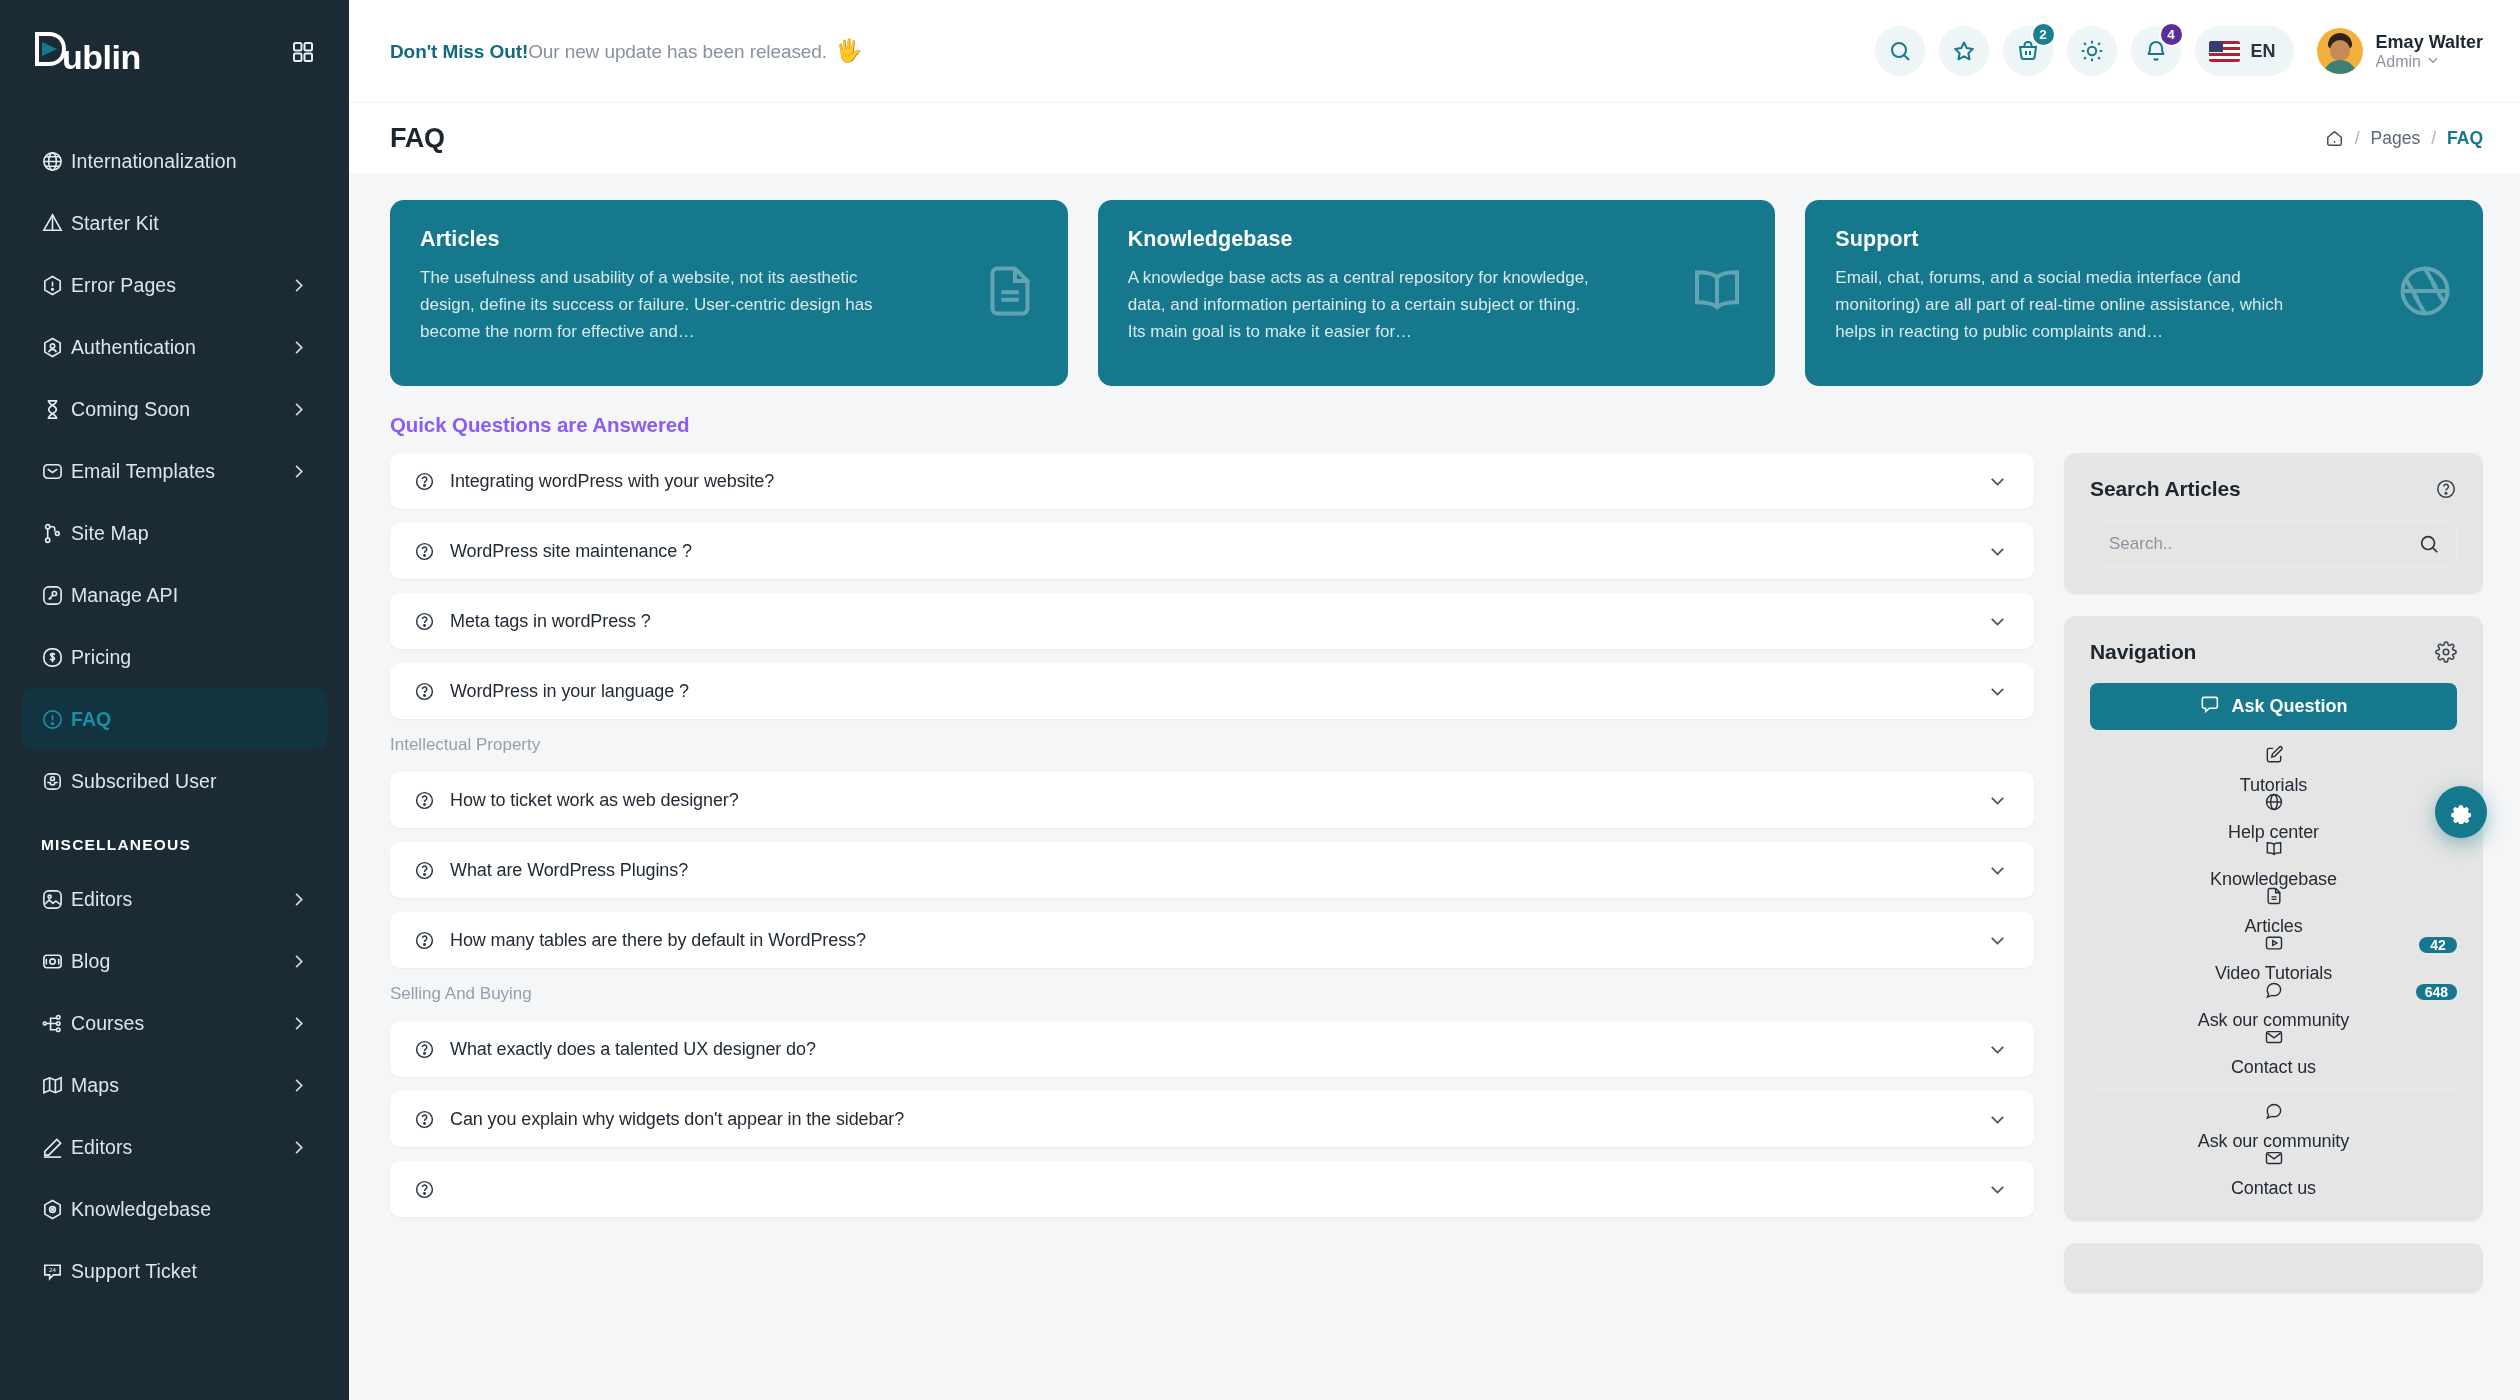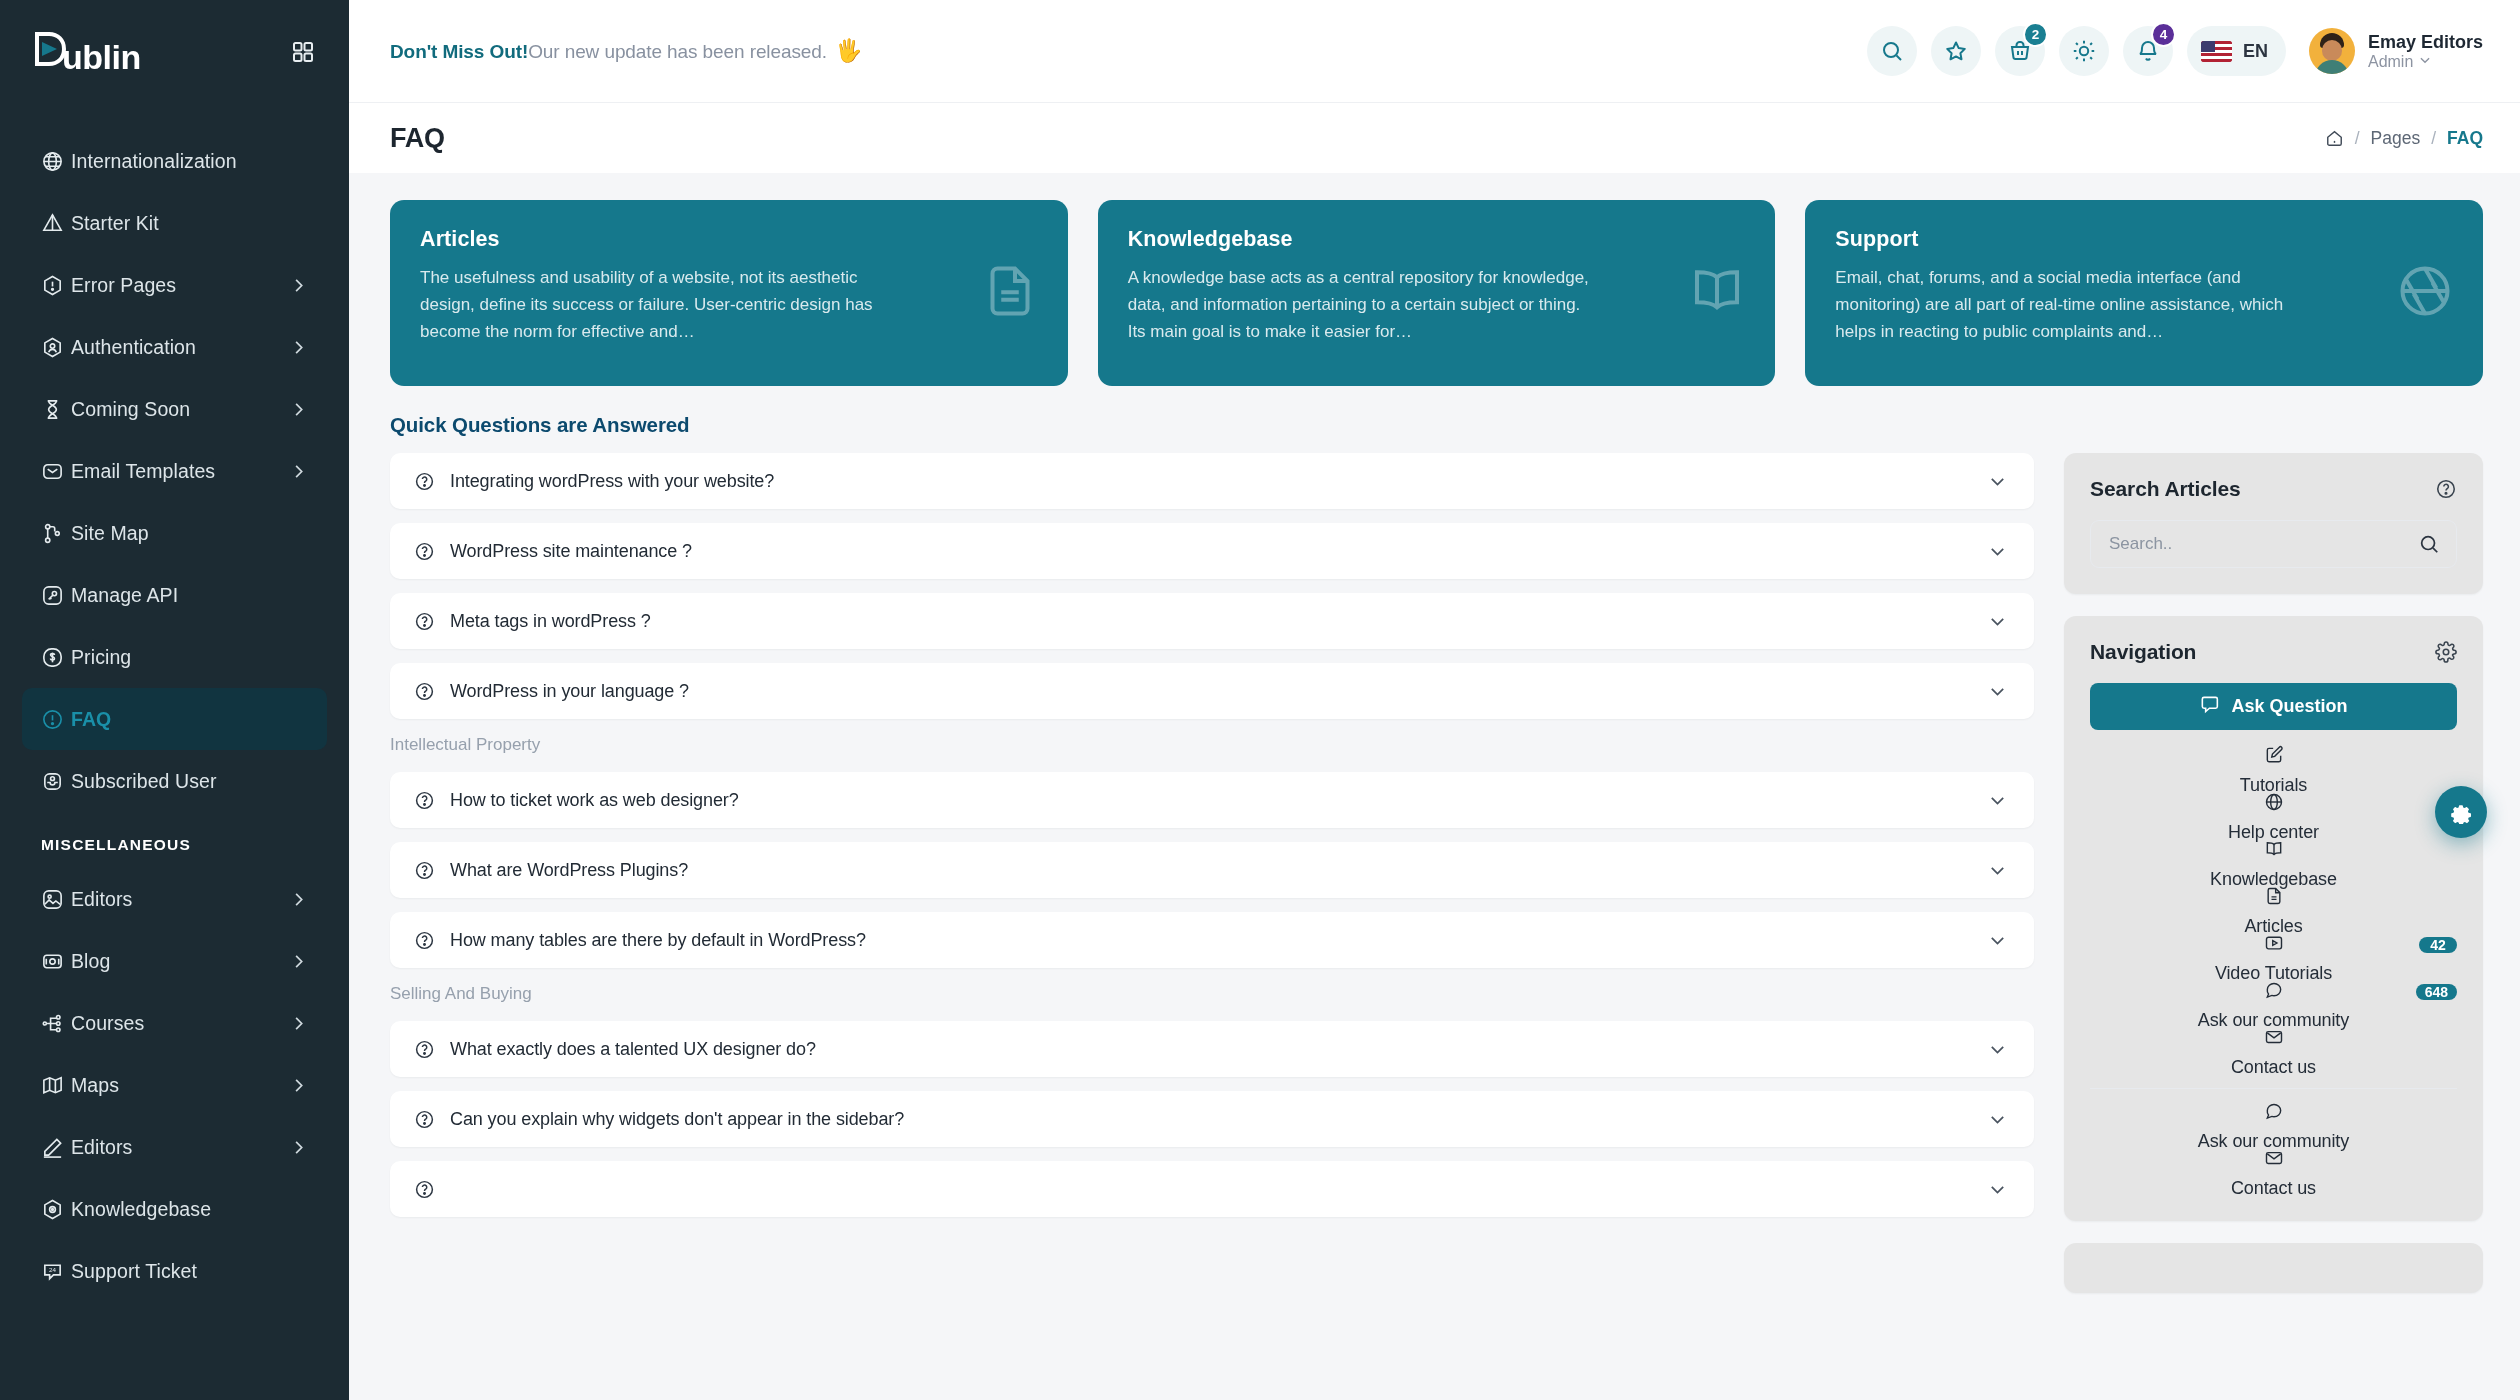--- a/index.html
+++ b/index.html
@@ -115,21 +115,21 @@
   .cards-row { display: flex; gap: 30px; }
   .tcard {
     flex: 1 1 0; background: #15788c; border-radius: 14px;
     padding: 27px 30px 29px; color: #fff; position: relative; overflow: hidden;
     min-height: 186px; cursor: pointer;
   }
   .tcard h3 { font-size: 21.5px; font-weight: 700; margin-bottom: 13px; letter-spacing: .1px; }
   .tcard p { font-size: 17px; line-height: 1.58; color: #d9eaee; max-width: 76%; }
   .tcard .tc-ico { position: absolute; right: 28px; top: 50%; transform: translateY(-50%); opacity: .33; }
 
-  .sec-title { font-size: 20.5px; font-weight: 700; color: #0c4a6e; margin: 27px 0 16px; letter-spacing: -.1px; }
+  .sec-title { font-size: 20.5px; font-weight: 700; color: #8b5cf6; margin: 27px 0 16px; letter-spacing: -.1px; }
   .faq-grid { display: flex; gap: 30px; align-items: flex-start; }
   .faq-col { flex: 1 1 auto; min-width: 0; }
   .side-col { flex: 0 0 419px; }
 
   .acc {
     background: #fff; border-radius: 10px; height: 56px;
     display: flex; align-items: center; padding: 0 26px 0 24px;
     margin-bottom: 14px; cursor: pointer;
     box-shadow: 0 1px 2px rgba(20,30,40,.05);
   }
@@ -503,21 +503,21 @@
             </span>
           <span class="lang-code">EN</span>
         </div>
         <div class="profile">
           <span class="avatar">
               <span class="hair"></span>
               <span class="face"></span>
               <span class="body"></span>
             </span>
           <span>
-            <span class="prof-name">Emay Editors</span>
+            <span class="prof-name">Emay Walter</span>
             <span class="prof-role">
               <span>Admin</span>
               <span><svg width="14" height="14" viewBox="0 0 24 24" fill="none" stroke="currentColor" stroke-width="2.4">
                     <path d="M5 9l7 7 7-7"></path>
                   </svg></span>
             </span>
           </span>
         </div>
       </div>
     </header>

